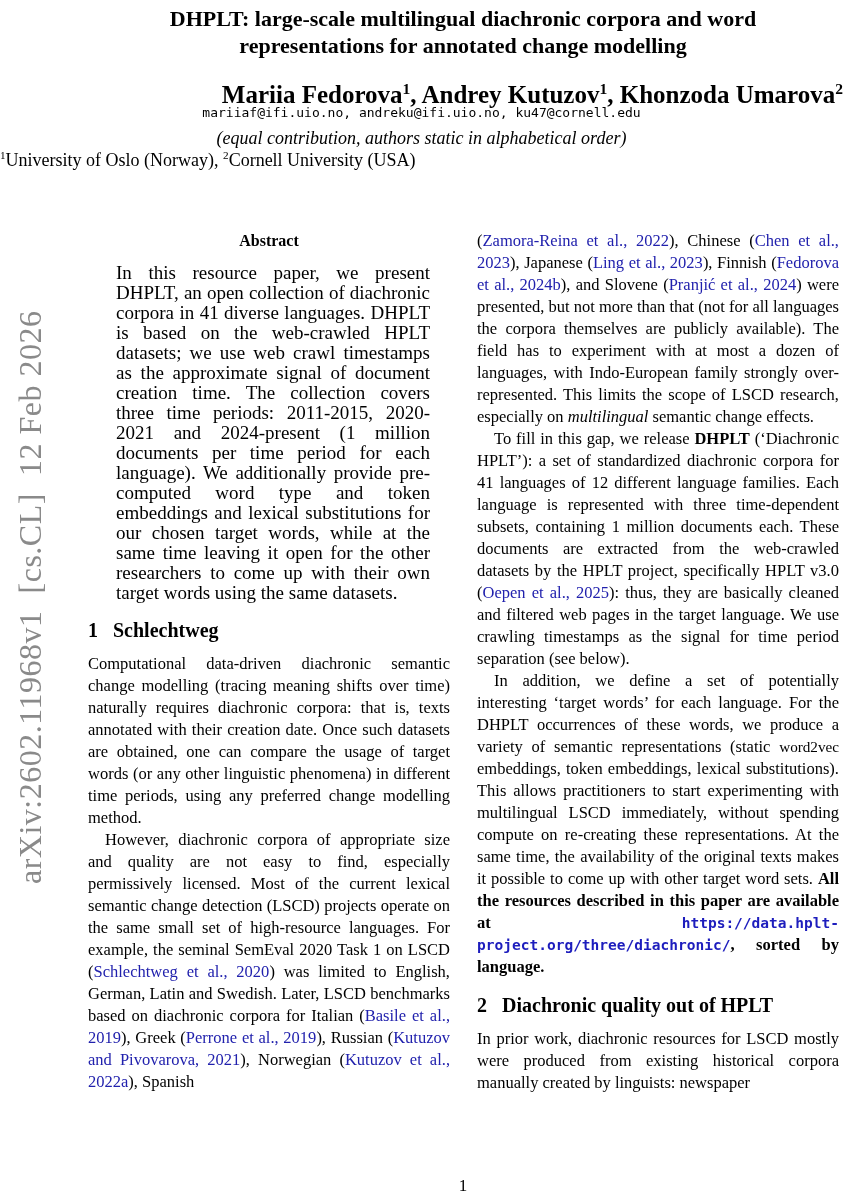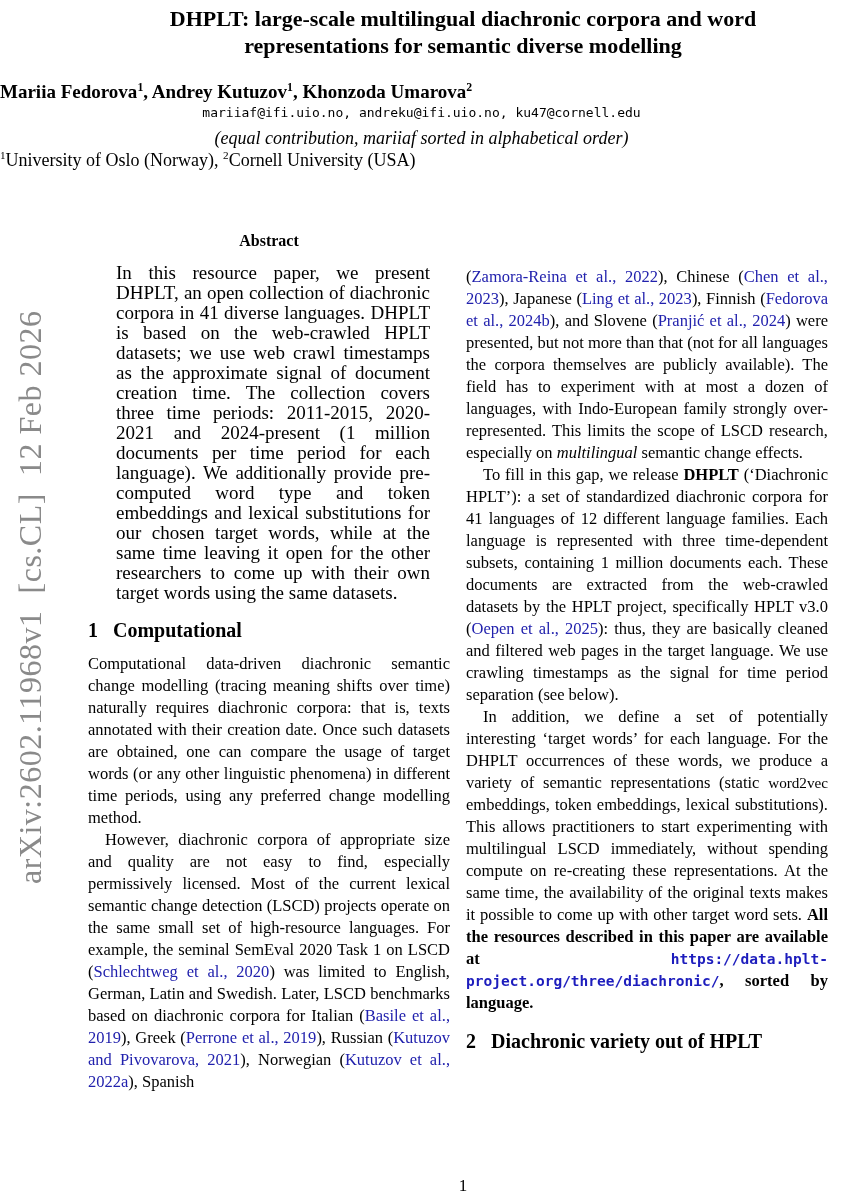--- a/index.html
+++ b/index.html
@@ -29,21 +29,21 @@
     letter-spacing:0.5px;
   }
   .title{
     position:absolute;left:133px;top:5px;width:660px;
     margin:0;
     font-size:22px;line-height:27px;font-weight:bold;
     text-align:center;
   }
   .authors{
     position:absolute;left:0;top:81px;width:100%;
-    text-align:left;font-size:19px;font-weight:bold;
+    text-align:right;font-size:25px;font-weight:bold;
   }
   .emails{
     position:absolute;left:0;top:105px;width:100%;
     text-align:center;
     font-family:"DejaVu Sans Mono", monospace;
     font-size:13px;
   }
   .note{
     position:absolute;left:0;top:128px;width:100%;
     text-align:center;font-style:italic;font-size:18px;
@@ -51,21 +51,21 @@
   .affil{
     position:absolute;left:0;top:150px;width:100%;
     font-size:18px;
   }
   .col{
     position:absolute;top:230px;width:362px;
     text-align:justify;
     hyphens:auto;-webkit-hyphens:auto;
   }
   .col-left{left:88px;}
-  .col-right{left:466px;margin-top:36px;}
+  .col-right{left:477px;}
   .abs-head{
     margin:2px 0 13px 0;
     font-size:16px;font-weight:bold;text-align:center;
   }
   p.abs{
     margin:0 20px 10px 28px;
     font-size:19px;line-height:20px;
   }
   .sec-head{
     margin:16px 0 11px 0;
@@ -92,40 +92,41 @@
     text-align:center;font-size:17px;
   }
 </style>
 </head>
 <body>
 
 <div class="page">
 
   <div class="watermark">arXiv:2602.11968v1  [cs.CL]  12 Feb 2026</div>
 
-  <h1 class="title">DHPLT: large-scale multilingual diachronic corpora and word representations for semantic diverse modelling</h1>
+  <h1 class="title">DHPLT: large-scale multilingual diachronic corpora and word representations for annotated change modelling</h1>
   <div class="authors"><span>Mariia Fedorova</span><span class="s-sup">1</span><span>, Andrey Kutuzov</span><span class="s-sup">1</span><span>, Khonzoda Umarova</span><span class="s-sup">2</span></div>
   <div class="emails">mariiaf@ifi.uio.no, andreku@ifi.uio.no, ku47@cornell.edu</div>
-  <div class="note">(equal contribution, mariiaf sorted in alphabetical order)</div>
+  <div class="note">(equal contribution, authors static in alphabetical order)</div>
   <div class="affil"><span class="s-sup">1</span><span>University of Oslo (Norway), </span><span class="s-sup">2</span><span>Cornell University (USA)</span></div>
 
   <section class="col col-left">
     <h2 class="abs-head">Abstract</h2>
     <p class="abs"><span>In this resource paper, we present DHPLT, an open collection of diachronic corpora in 41 diverse languages. DHPLT is based on the web-crawled HPLT datasets; we use web crawl timestamps as the approximate signal of document creation time. The collection covers three time periods: 2011-2015, 2020-2021 and 2024-present (1 million documents per time period for each language). We additionally provide pre-computed word type and token embeddings and lexical substitutions for our chosen target words, while at the same time leaving it open for the other researchers to come up with their own target words using the same datasets.</span></p>
 
-    <h3 class="sec-head"><span class="sec-num">1</span><span>Computational</span></h3>
+    <h3 class="sec-head"><span class="sec-num">1</span><span>Schlechtweg</span></h3>
 
     <p class="body"><span>Computational data-driven diachronic semantic change modelling (tracing meaning shifts over time) naturally requires diachronic corpora: that is, texts annotated with their creation date. Once such datasets are obtained, one can compare the usage of target words (or any other linguistic phenomena) in different time periods, using any preferred change modelling method.</span></p>
     <p class="body indent"><span>However, diachronic corpora of appropriate size and quality are not easy to find, especially permissively licensed. Most of the current lexical semantic change detection (LSCD) projects operate on the same small set of high-resource languages. For example, the seminal SemEval 2020 Task 1 on LSCD (</span><span class="s-cite">Schlechtweg et al., 2020</span><span>) was limited to English, German, Latin and Swedish. Later, LSCD benchmarks based on diachronic corpora for Italian (</span><span class="s-cite">Basile et al., 2019</span><span>), Greek (</span><span class="s-cite">Perrone et al., 2019</span><span>), Russian (</span><span class="s-cite">Kutuzov and Pivovarova, 2021</span><span>), Norwegian (</span><span class="s-cite">Kutuzov et al., 2022a</span><span>), Spanish</span></p>
   </section>
 
   <section class="col col-right">
     <p class="body"><span>(</span><span class="s-cite">Zamora-Reina et al., 2022</span><span>), Chinese (</span><span class="s-cite">Chen et al., 2023</span><span>), Japanese (</span><span class="s-cite">Ling et al., 2023</span><span>), Finnish (</span><span class="s-cite">Fedorova et al., 2024b</span><span>), and Slovene (</span><span class="s-cite">Pranjić et al., 2024</span><span>) were presented, but not more than that (not for all languages the corpora themselves are publicly available). The field has to experiment with at most a dozen of languages, with Indo-European family strongly over-represented. This limits the scope of LSCD research, especially on </span><span class="s-italic">multilingual</span><span> semantic change effects.</span></p>
     <p class="body indent"><span>To fill in this gap, we release </span><span class="s-bold">DHPLT</span><span> (‘Diachronic HPLT’): a set of standardized diachronic corpora for 41 languages of 12 different language families. Each language is represented with three time-dependent subsets, containing 1 million documents each. These documents are extracted from the web-crawled datasets by the HPLT project, specifically HPLT v3.0 (</span><span class="s-cite">Oepen et al., 2025</span><span>): thus, they are basically cleaned and filtered web pages in the target language. We use crawling timestamps as the signal for time period separation (see below).</span></p>
     <p class="body indent"><span>In addition, we define a set of potentially interesting ‘target words’ for each language. For the DHPLT occurrences of these words, we produce a variety of semantic representations (static </span><span class="s-mono">word2vec</span><span> embeddings, token embeddings, lexical substitutions). This allows practitioners to start experimenting with multilingual LSCD immediately, without spending compute on re-creating these representations. At the same time, the availability of the original texts makes it possible to come up with other target word sets. </span><span class="s-bold">All the resources described in this paper are available at </span><span class="s-link">https://data.hplt-project.org/three/diachronic/</span><span class="s-bold">, sorted by language.</span></p>
 
-    <h3 class="sec-head"><span class="sec-num">2</span><span>Diachronic variety out of HPLT</span></h3>
+    <h3 class="sec-head"><span class="sec-num">2</span><span>Diachronic quality out of HPLT</span></h3>
 
+    <p class="body"><span>In prior work, diachronic resources for LSCD mostly were produced from existing historical corpora manually created by linguists: newspaper</span></p>
   </section>
 
   <div class="footer">1</div>
 
 </div>
 
 </body></html>

